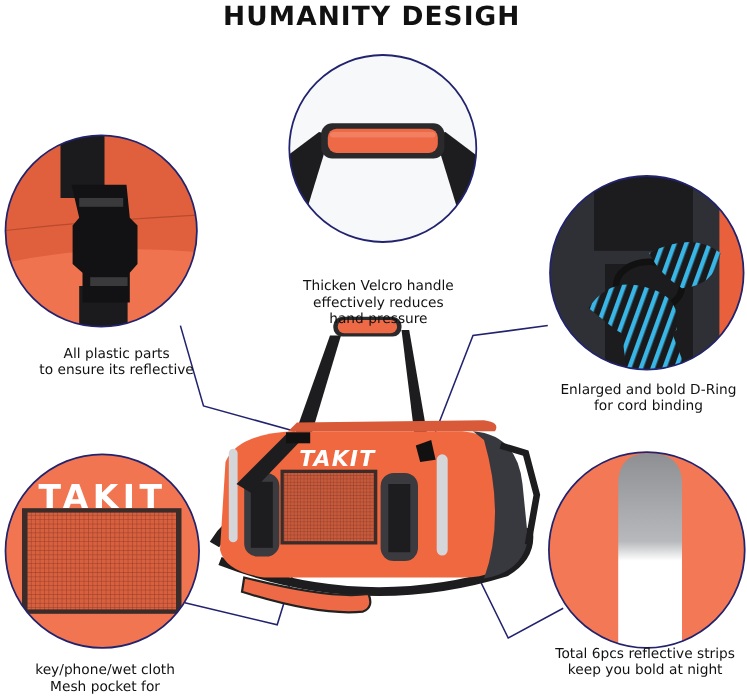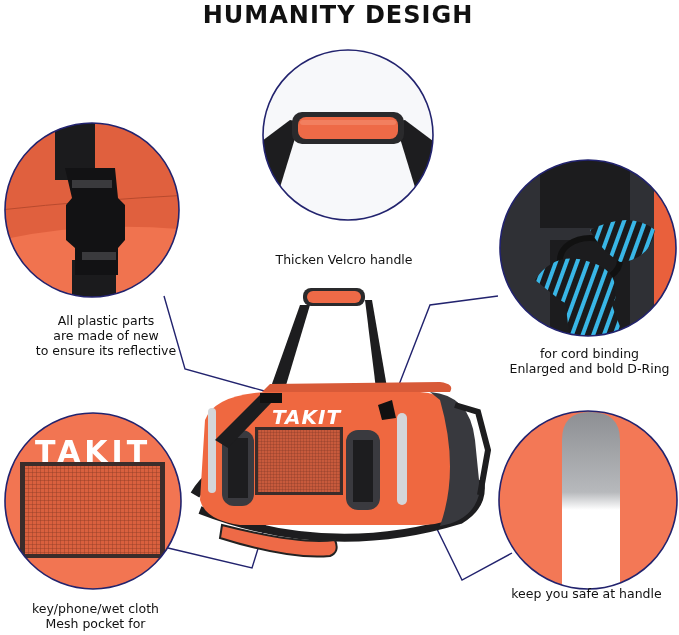--- a/index.html
+++ b/index.html
@@ -159,33 +159,35 @@
     <rect x="260" y="393" width="22" height="10" fill="#111"></rect>
 
     <path d="M378 405 L392 400 L396 418 L382 420 Z" fill="#111"></path>
 
     <path d="M455 405 L478 412 L488 450 L480 495" stroke="#1d1d1f" stroke-width="6" fill="none"></path>
   </g>
 </svg>
 
 <div class="caption" style="left:256px; top:236px; width:176px;margin-top:16px;">
   <span>Thicken Velcro handle</span>
+  <span>effectively reduces</span>
+  <span>hand pressure</span>
 </div>
 
 <div class="caption" style="left:18px; top:313px; width:176px;">
   <span>All plastic parts</span>
-  <span>are made of new</span>
   <span>to ensure its reflective</span>
 </div>
 
 <div class="caption" style="left:500px; top:346px; width:179px;">
+  <span>Enlarged and bold D-Ring</span>
   <span>for cord binding</span>
-  <span>Enlarged and bold D-Ring</span>
 </div>
 
 <div class="caption" style="left:18px; top:601px; width:155px;">
   <span>key/phone/wet cloth</span>
   <span>Mesh pocket for</span>
 </div>
 
 <div class="caption" style="left:494px; top:586px; width:185px;">
-  <span>keep you safe at handle</span>
+  <span>Total 6pcs reflective strips</span>
+  <span>keep you bold at night</span>
 </div>
 
 </body></html>

